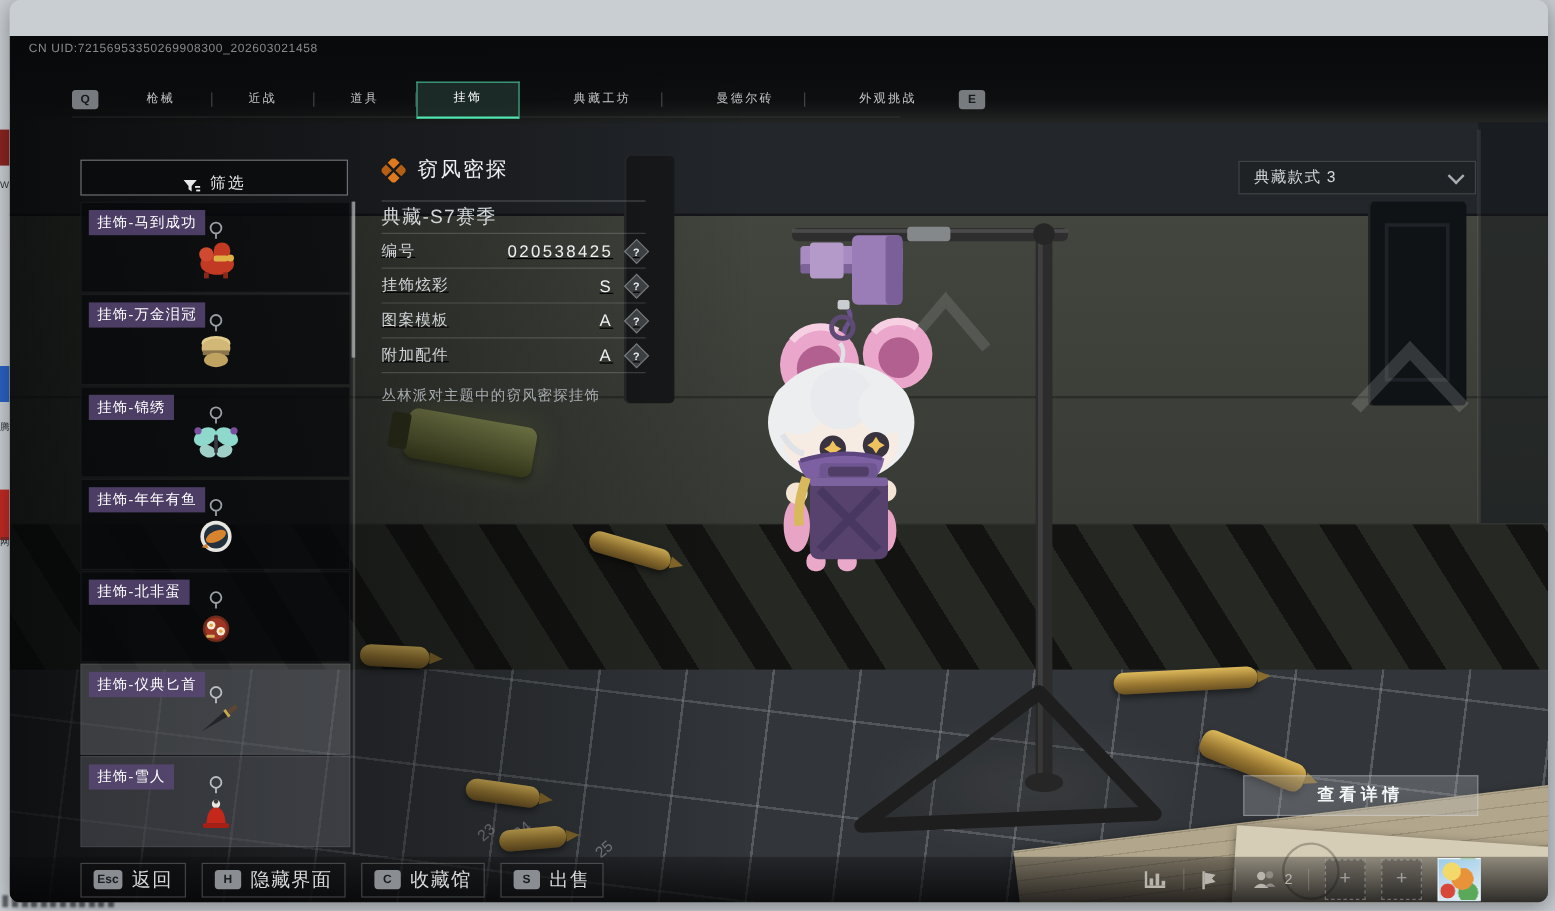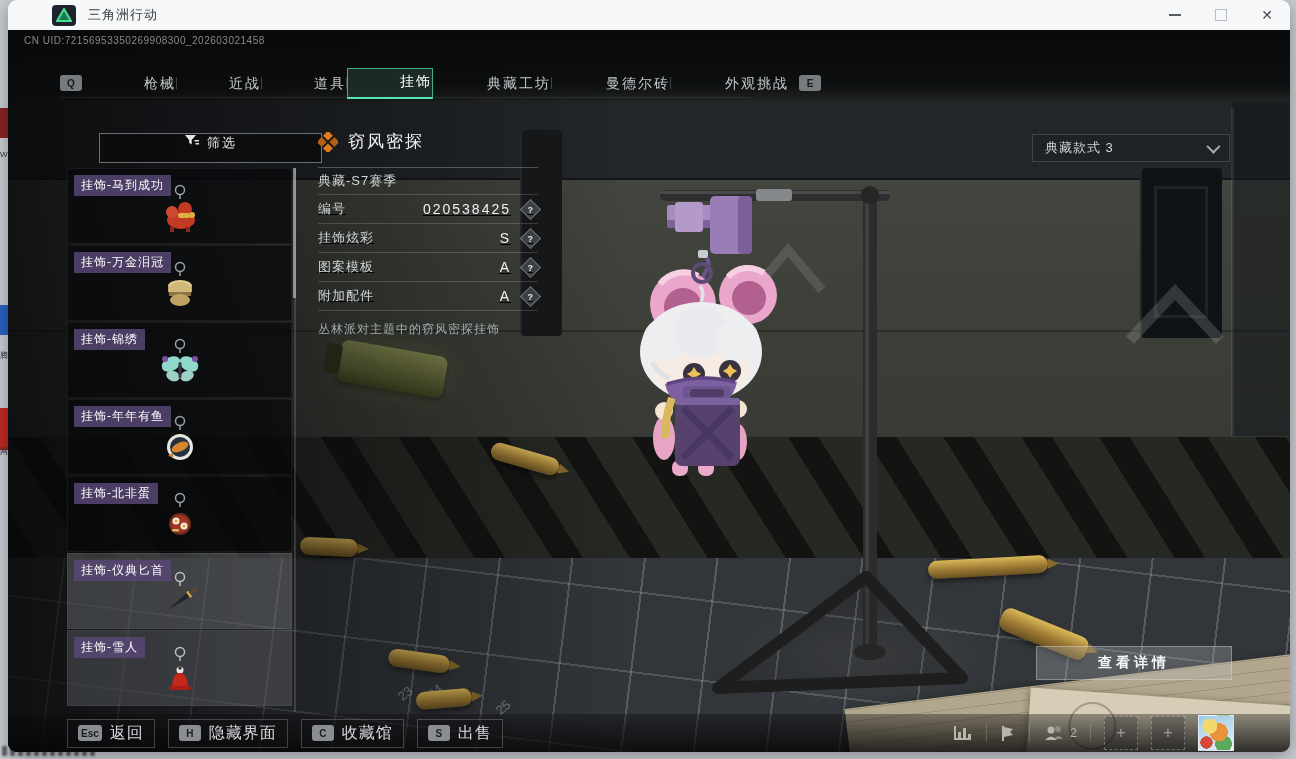--- a/index.html
+++ b/index.html
@@ -71,44 +71,44 @@
   .stand{position:absolute;left:572px;top:150px;}
   
   .uid{position:absolute;left:16px;top:5px;font-size:10px;color:#87898c;letter-spacing:.5px;z-index:6;}
   .mark{position:absolute;left:18px;top:8px;font-size:46px;font-weight:bold;letter-spacing:8px;
     color:rgba(235,240,240,.07);z-index:3;}
   .tabbar{position:absolute;left:52px;top:38px;height:30px;display:flex;align-items:center;z-index:6;}
   .tabline{position:absolute;left:52px;top:67px;width:690px;height:1px;background:rgba(255,255,255,.08);z-index:6;}
   .kcap{min-width:16px;height:16px;padding:0 3px;background:#8a8e92;color:#1a1c1e;font-size:10px;
     font-weight:700;border-radius:3px;display:flex;align-items:center;justify-content:center;}
   .tabbar .kcap{opacity:.85;}
-  .tab{width:84px;text-align:right;font-size:14px;color:#c4c8ca;letter-spacing:2px;line-height:28px;height:28px;}
+  .tab{width:84px;text-align:center;font-size:10px;color:#c4c8ca;letter-spacing:2px;line-height:28px;height:28px;}
   .tab.w4{width:98px;padding-left:20px;}
   .tab.sel{border:1px solid rgba(78,220,170,.75);border-bottom:2px solid #4ae6ae;color:#fff;
     background:linear-gradient(rgba(58,92,82,.38),rgba(36,66,56,.5));line-height:25px;}
   .tsep{width:1px;height:12px;background:rgba(255,255,255,.22);}
   .qkey{margin-right:10px;}.ekey{margin-left:10px;}
   
   .filter{position:absolute;left:59px;top:103px;width:221px;height:28px;z-index:6;
     background:rgba(10,12,13,.85);border:1px solid rgba(190,195,200,.55);
-    display:flex;align-items:flex-start;justify-content:center;gap:8px;color:#e8eaec;font-size:13px;letter-spacing:2px;margin-left:32px;}
+    display:flex;align-items:flex-end;justify-content:center;gap:8px;color:#e8eaec;font-size:13px;letter-spacing:2px;}
   .srow{position:absolute;left:59px;width:223px;height:74px;background:rgba(8,9,11,.78);
     border:1px solid rgba(255,255,255,.06);z-index:6;font-family:Liberation Serif, serif;}
   .srow.light{background:rgba(150,153,158,.32);}
   .srow.mid{background:rgba(108,111,117,.38);text-align:right;}
   .chip{position:absolute;top:6px;left:6px;padding:2px 7px;background:rgba(88,70,116,.85);
     color:#fff;font-size:12px;letter-spacing:1px;}
   .thumb{position:absolute;left:50%;top:54%;transform:translate(-50%,-50%);}
   .sscroll{position:absolute;left:286px;top:138px;width:2px;height:544px;background:rgba(255,255,255,.14);z-index:6;}
   .sthumb{position:absolute;left:285px;top:138px;width:3px;height:130px;background:rgba(230,233,236,.5);z-index:6;}
   
   .dpanel{position:absolute;left:310px;top:100px;width:220px;z-index:6;}
   .dtitle{display:flex;align-items:center;gap:10px;font-size:17px;color:#f0f1f3;
     letter-spacing:2px;padding-bottom:14px;border-bottom:1px solid rgba(255,255,255,.25);}
-  .dseason{height:26px;display:flex;align-items:center;font-size:13px;color:#d3d6d8;
+  .dseason{height:26px;display:flex;align-items:center;font-size:16px;color:#d3d6d8;
     letter-spacing:1px;border-bottom:1px solid rgba(255,255,255,.16);}
   .drow{height:28px;display:flex;align-items:center;border-bottom:1px solid rgba(255,255,255,.16);text-decoration:underline;}
   .dlab{font-size:13px;color:#cfd3d6;letter-spacing:1px;}
   .dval{margin-left:auto;font-size:14px;color:#eef0f2;letter-spacing:2px;margin-right:12px;}
   .qd{width:13px;height:13px;transform:rotate(45deg);background:rgba(135,140,146,.35);
     border:1px solid rgba(255,255,255,.3);display:flex;align-items:center;justify-content:center;flex:none;}
   .qd i{transform:rotate(-45deg);font-style:normal;font-size:9px;color:#e9ebed;font-weight:bold;}
   .ddesc{margin-top:10px;font-size:12px;color:#a7acb0;letter-spacing:1px;}
   
   .styledrop{position:absolute;left:1024px;top:104px;width:198px;height:28px;z-index:6;
@@ -154,39 +154,20 @@
     <div class="elab" style="top:150px;">W</div>
     <div class="eico" style="top:305px;height:30px;background:#2b62c4;"></div>
     <div class="elab" style="top:350px;">腾</div>
     <div class="eico" style="top:408px;height:42px;background:#c12a24;"></div>
     <div class="elab" style="top:446px;">网</div>
   </div>
   <div class="smudge"></div>
 
   <div class="window">
 
-    <div class="titlebar">
-      <div class="applogo">
-        <svg width="16" height="14" viewBox="0 0 16 14">
-            <polygon points="8,1 15,13 1,13" fill="#1e7a50" stroke="#46e08e" stroke-width="2"></polygon>
-          </svg>
-      </div>
-      <span class="apptitle">三角洲行动</span>
-      <div class="wctrls">
-        <div class="wbtn">
-            <span class="minbar"></span>
-          </div>
-        <div class="wbtn">
-            <span class="maxbox"></span>
-          </div>
-        <div class="wbtn">
-            <span class="closex">✕</span>
-          </div>
-      </div>
-    </div>
 
     <div class="content">
 
       <div class="scene">
         <div class="crate-band"></div>
         <div class="crate-face"></div>
         <div class="crate-line"></div>
         <div class="crate-right"></div>
         <div class="crate-hl"></div>
         <div class="latch l"></div>

